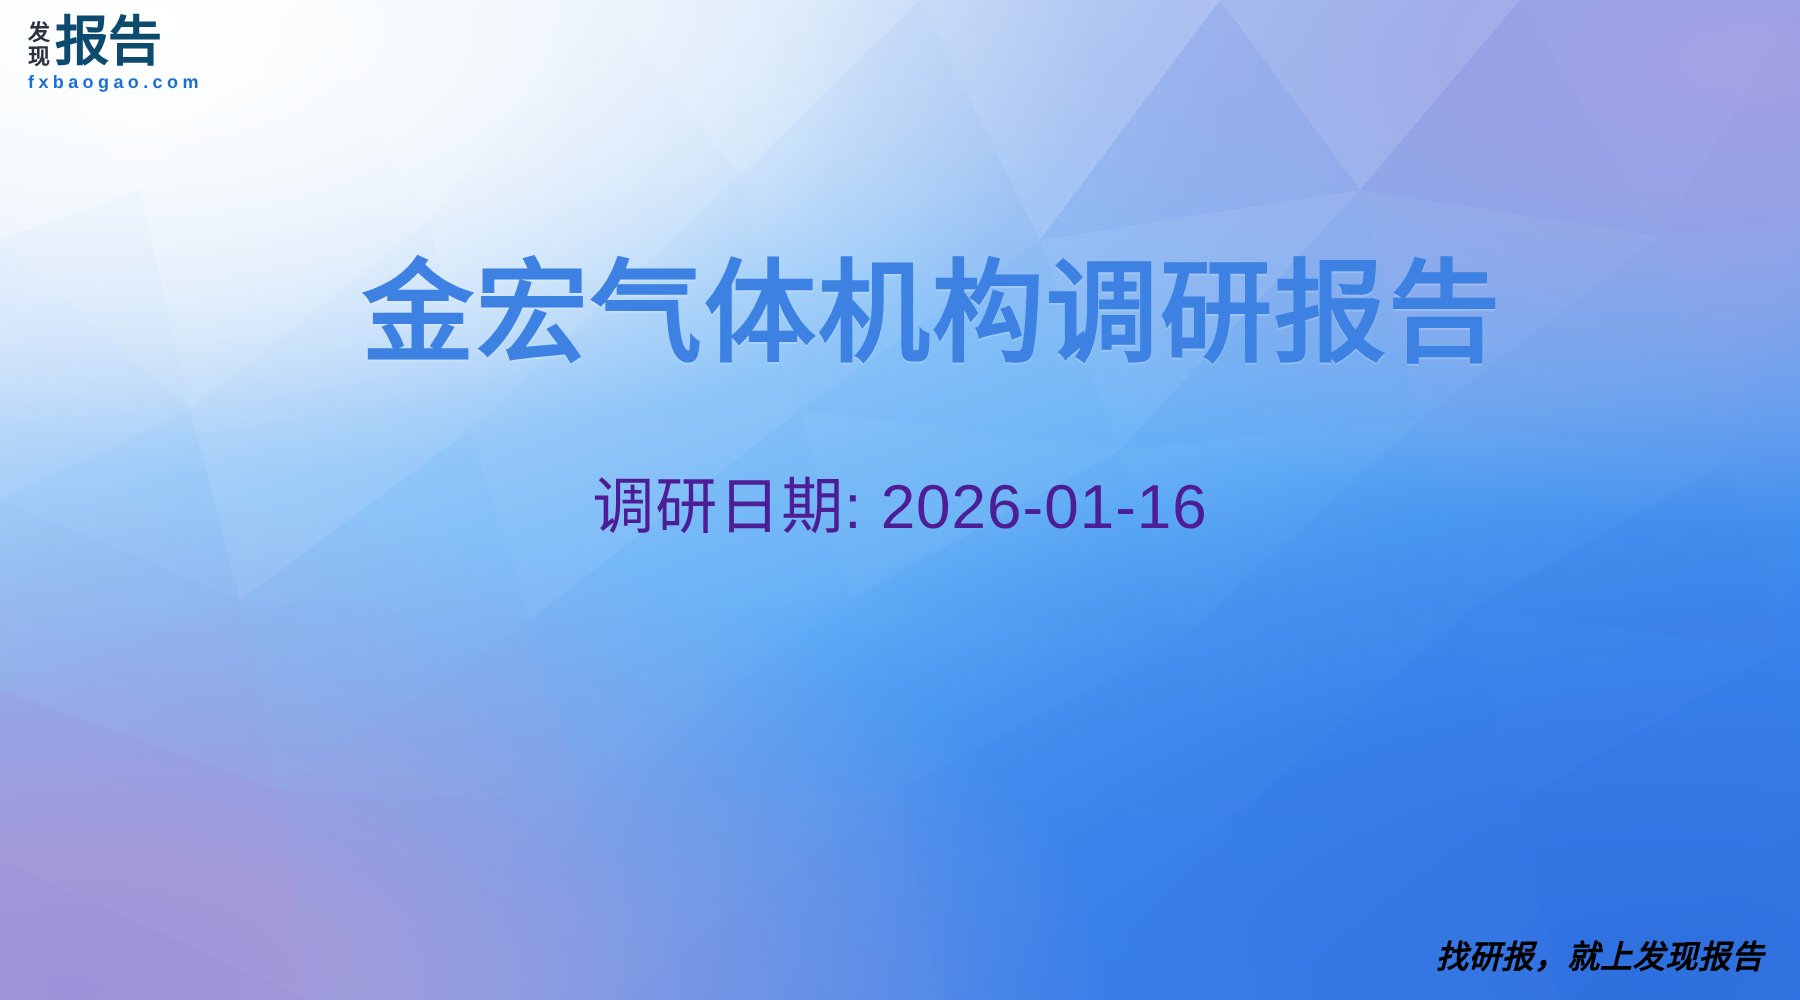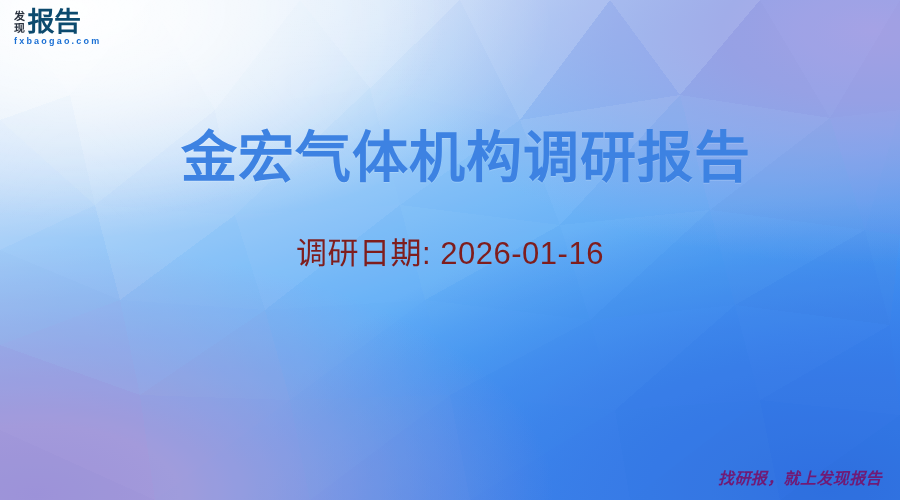--- a/index.html
+++ b/index.html
@@ -111,36 +111,36 @@
   .subtitle {
     position: absolute;
     left: 0;
     right: 0;
     top: 234px;
     text-align: center;
     font-family: "Liberation Sans", "DejaVu Sans", sans-serif;
     font-size: 31px;
     line-height: 40px;
     font-weight: 400;
-    color: #7f1d1d;
+    color: #4c1d95;
     letter-spacing: 0.5px;
     z-index: 5;
   }
 
   
   .tagline {
     position: absolute;
     right: 18px;
     bottom: 10px;
     font-family: "DejaVu Sans", "Liberation Sans", sans-serif;
     font-size: 16px;
     line-height: 22px;
     font-weight: 700;
     font-style: italic;
-    color: #701a75;
+    color: #000000;
     letter-spacing: 0.4px;
     z-index: 6;
   }
 </style>
 </head>
 <body>
 
 <div id="cover">
 
   <div class="bg-base"></div>

